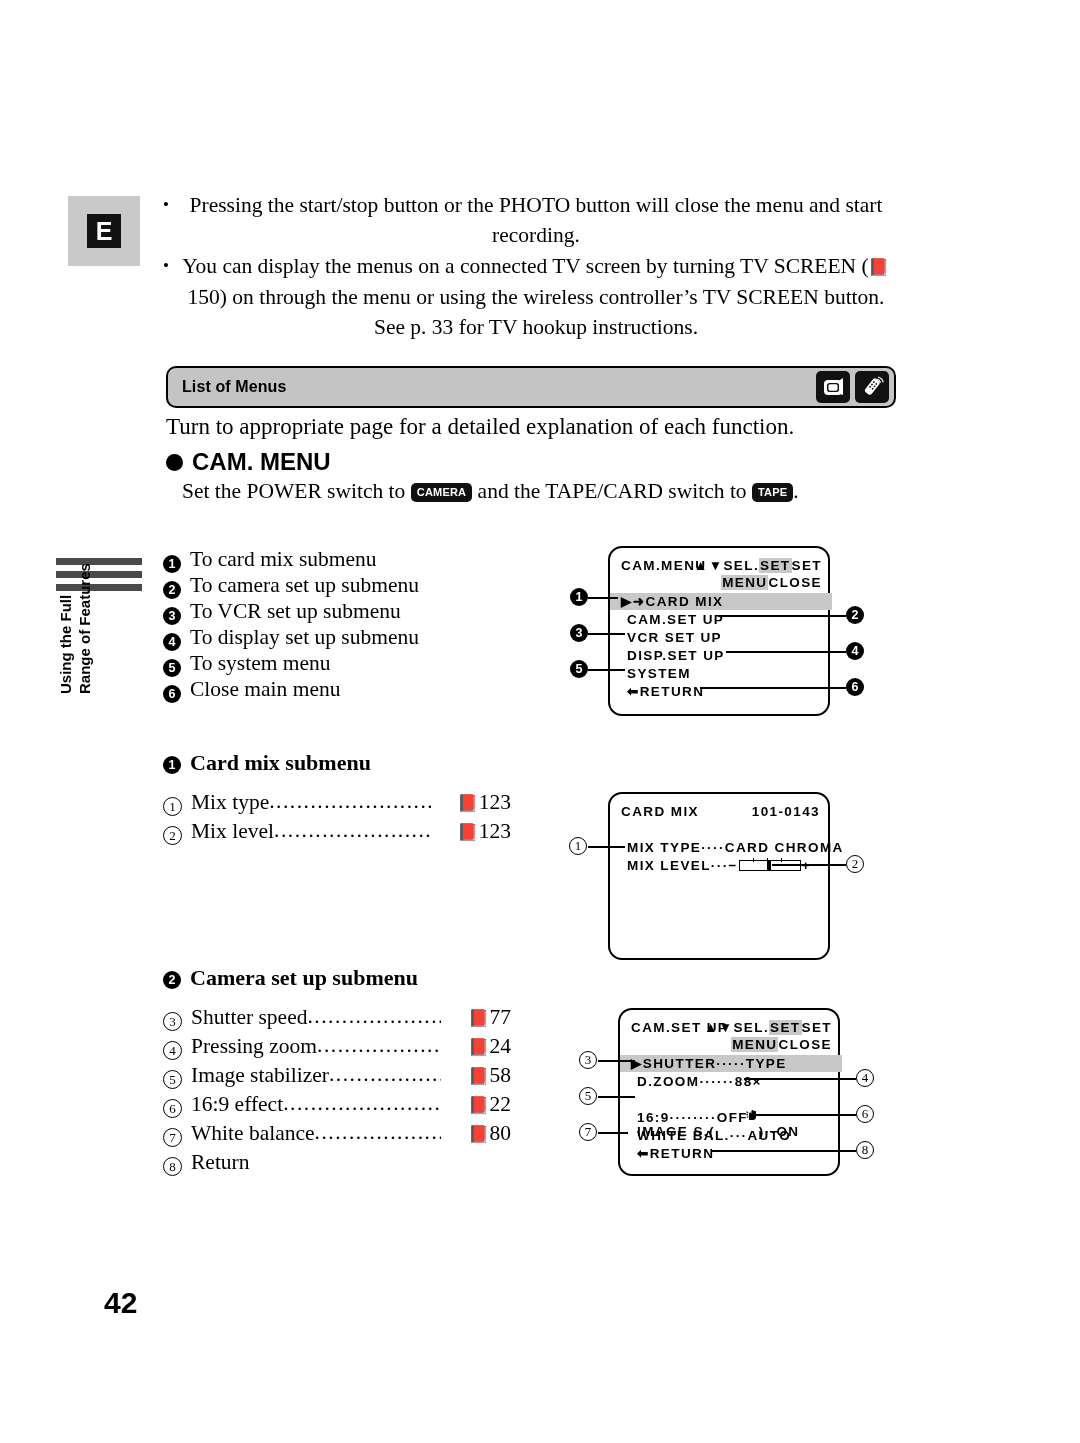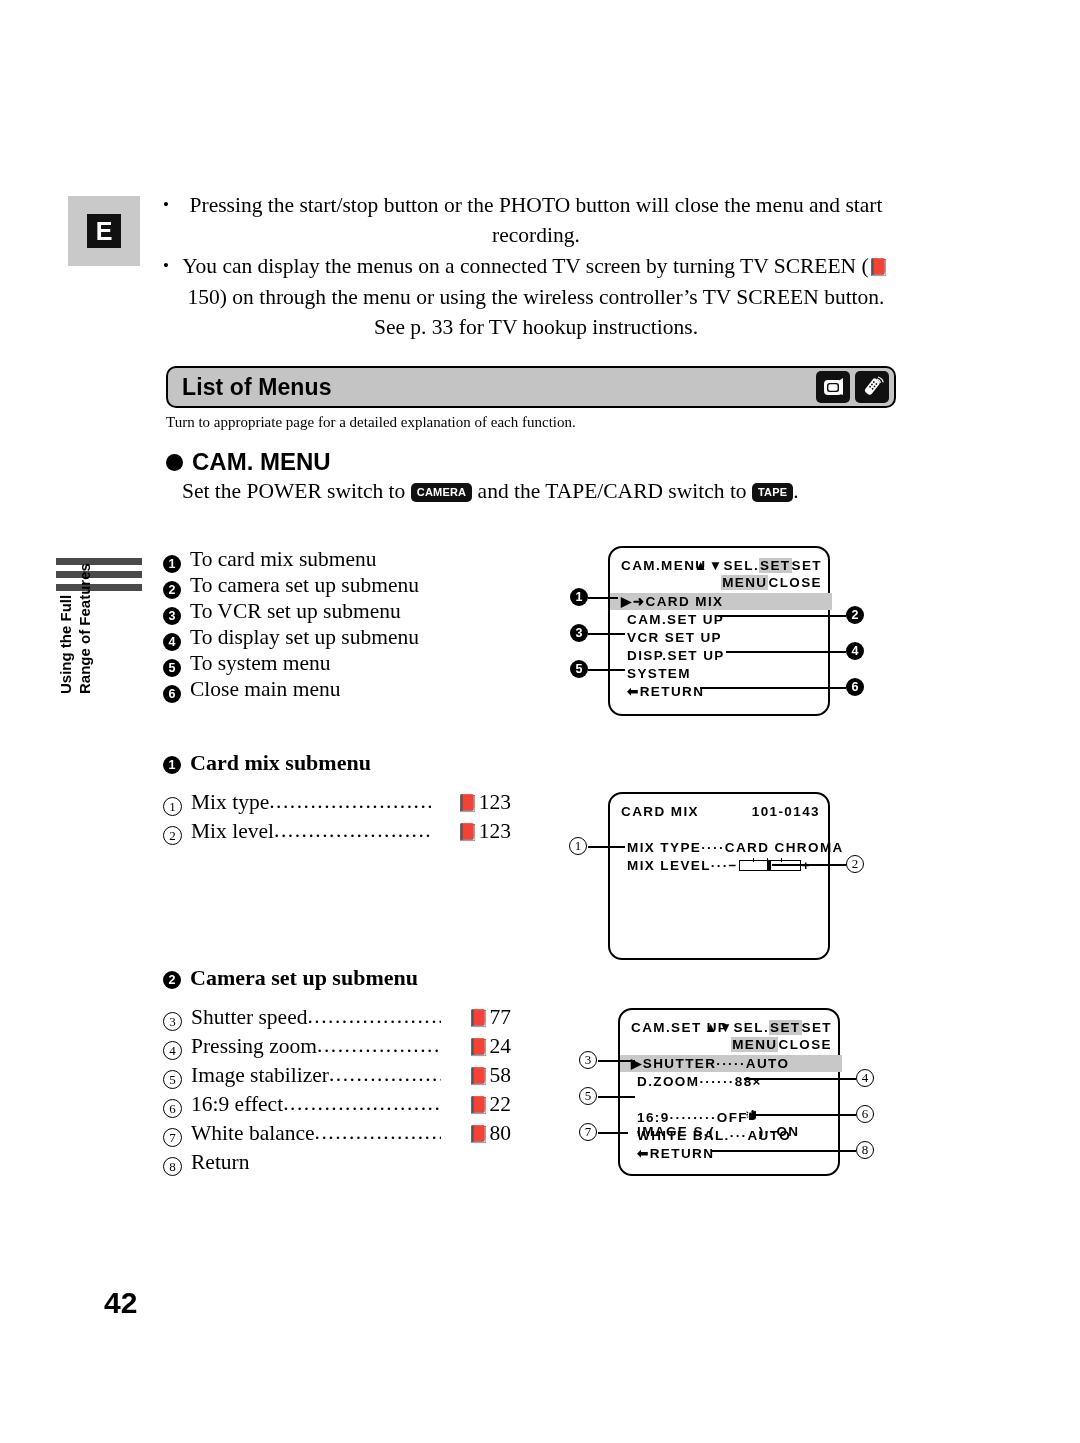--- a/index.html
+++ b/index.html
@@ -68,42 +68,42 @@
     background: #c4c4c4;
     border: 2px solid #000;
     border-radius: 10px;
     box-sizing: border-box;
     display: flex;
     align-items: center;
   }
   #section-bar .title {
     font-family: "Liberation Sans", sans-serif;
     font-weight: bold;
-    font-size: 23px;
+    font-size: 16px;
     margin-left: 14px;
     letter-spacing: 0.1px;
   }
   #section-bar .icons {
     margin-left: auto;
     margin-right: 5px;
     display: flex;
     gap: 5px;
   }
   .hdr-icon {
     width: 34px; height: 32px;
     background: #111;
     border-radius: 5px;
     display: flex; align-items: center; justify-content: center;
   }
 
   
   #turn-line {
     position: absolute;
     left: 166px; top: 414px;
-    font-size: 15px;
+    font-size: 23px;
   }
   #cam-menu-head {
     position: absolute;
     left: 166px; top: 448px;
     font-family: "Liberation Sans", sans-serif;
     font-weight: bold;
     font-size: 24px;
     display: flex; align-items: center; gap: 9px;
   }
   #cam-menu-head .filled-dot {
@@ -522,21 +522,21 @@
     <span class="badge-open">8</span>
     <span class="label">Return</span>
   </div>
 </div>
 
 <div class="lcd" style="left:618px; top:1008px; width:222px; height:168px;">
   <div class="line" style="left:11px; top:9px;">CAM.SET UP</div>
   <div class="line" style="right:6px; top:9px;"><span>▲▼SEL.</span><span class="hdr-gray">SET</span><span>SET</span></div>
   <div class="line" style="right:6px; top:26px;"><span class="hdr-gray">MENU</span><span>CLOSE</span></div>
 
-  <div class="line hl" style="left:0px; top:45px; width:222px; padding-left:11px; box-sizing:border-box;">▶SHUTTER·····AUTO</div>
+  <div class="line hl" style="left:0px; top:45px; width:222px; padding-left:11px; box-sizing:border-box;">▶SHUTTER·····TYPE</div>
   <div class="line" style="left:17px; top:63px;">D.ZOOM······88×</div>
   <div class="line" style="left:17px; top:81px;"><span>IMAGE S.(</span><span style="display:inline-block;vertical-align:-2px;">
       <svg width="13" height="12" viewBox="0 0 13 12" aria-hidden="true">
         <path d="M3 11 L3 5 q0-1.4 1.2-1.4 T5.4 5 L5.4 2.2 q0-1.3 1.2-1.3 T7.8 2.2 L7.8 5 L7.8 3 q0-1.2 1.1-1.2 T10 3 L10 8 q0 3-3.2 3 Z" fill="#000"></path>
         <path d="M0.6 2.6 L2.1 4.2 M0.4 5.6 L2 5.9 M1 8.4 L2.3 7.6" stroke="#000" stroke-width="1.1" fill="none"></path>
       </svg>
     </span><span>)··ON</span></div>
   <div class="line" style="left:17px; top:99px;">16:9········OFF</div>
   <div class="line" style="left:17px; top:117px;">WHITE BAL.···AUTO</div>
   <div class="line" style="left:17px; top:135px;">⬅RETURN</div>

